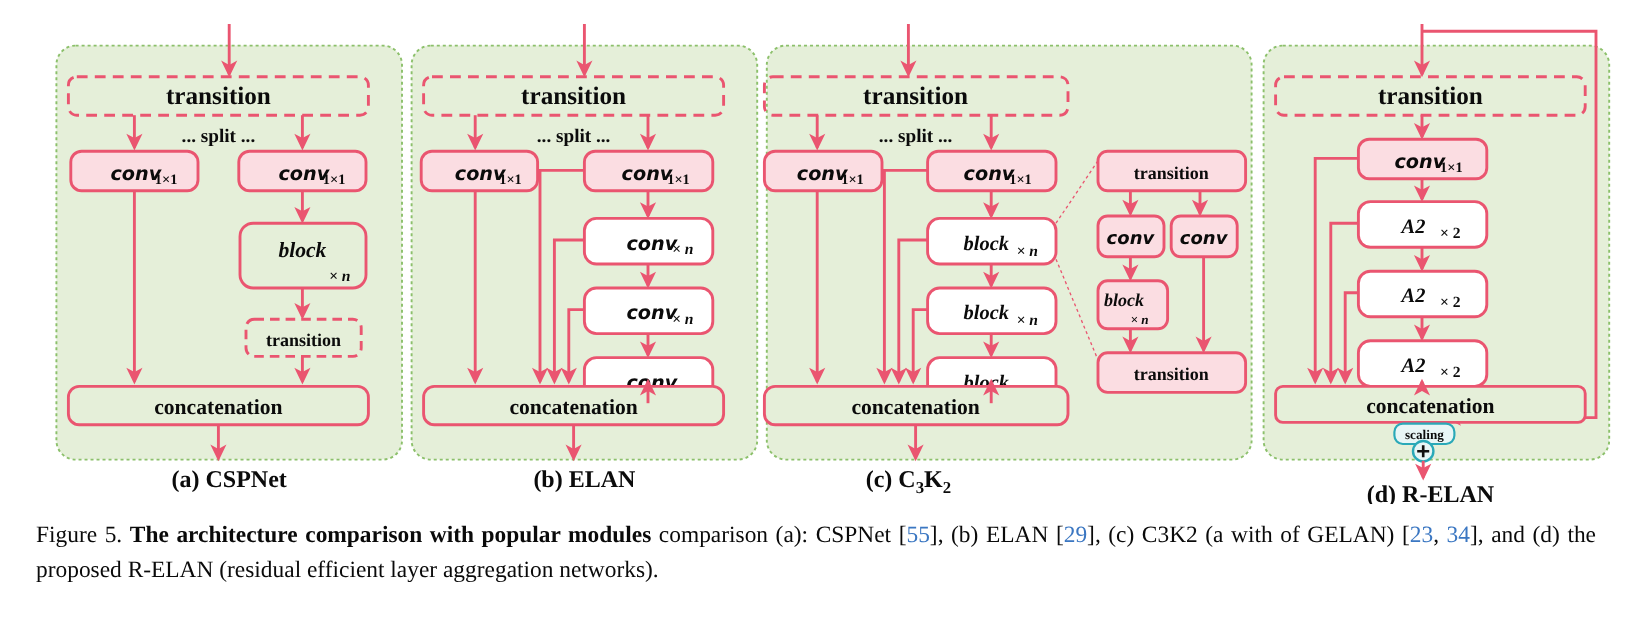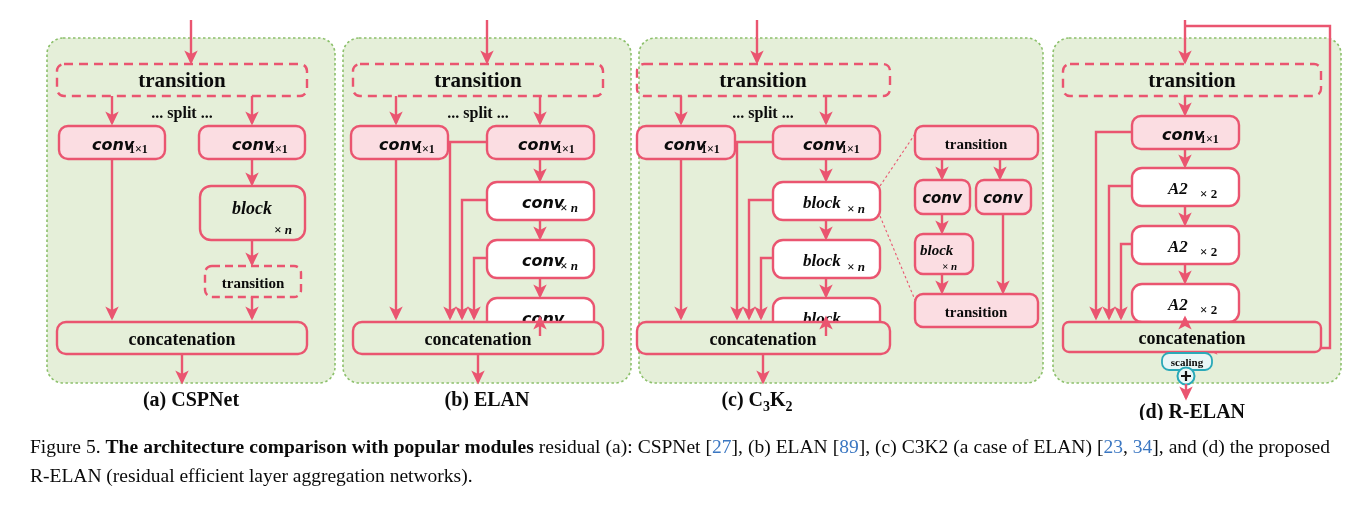--- a/index.html
+++ b/index.html
@@ -286,16 +286,16 @@
     </g>
 
     <path d="M1186,384 L1186,398" stroke="#ea5570" stroke-width="2.4" fill="none" marker-end="url(#ah)"></path>
 
     <text x="1192" y="418" text-anchor="middle" class="panel-label">(d) R-ELAN</text>
   </g>
 </svg>
 
 <div class="caption">
   <span>Figure 5.</span>
-  <b>The architecture comparison with popular modules</b><span> residual (a):  CSPNet [</span><span class="cite">27</span><span>], (b) ELAN [</span><span class="cite">89</span><span>], (c) C3K2 (a case of ELAN) [</span><span class="cite">23</span><span>, </span><span class="cite">34</span><span>], and (d) the proposed R-ELAN (residual efficient layer aggregation networks).</span>
+  <b>The architecture comparison with popular modules</b><span> comparison (a):  CSPNet [</span><span class="cite">55</span><span>], (b) ELAN [</span><span class="cite">29</span><span>], (c) C3K2 (a with of GELAN) [</span><span class="cite">23</span><span>, </span><span class="cite">34</span><span>], and (d) the proposed R-ELAN (residual efficient layer aggregation networks).</span>
 </div>
 
 </div>
 
 </body></html>

